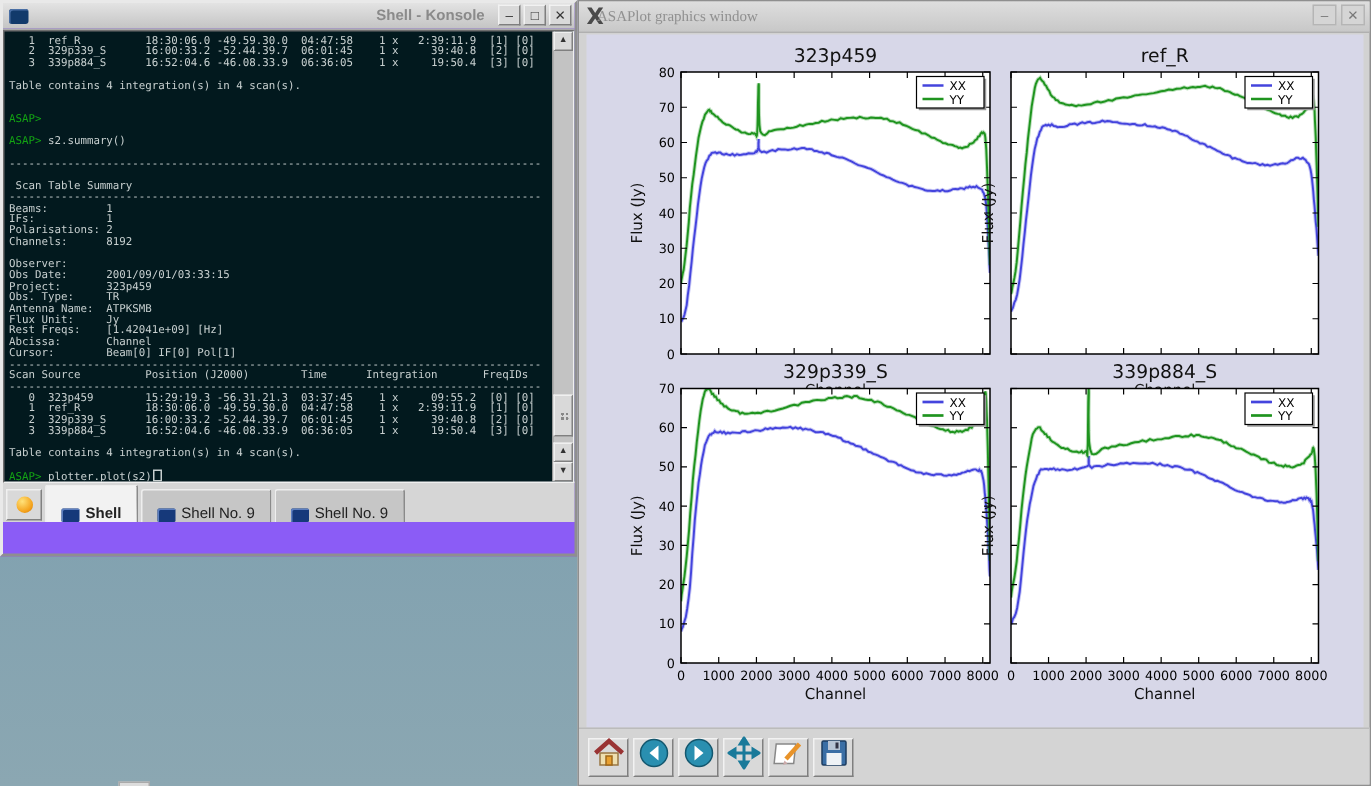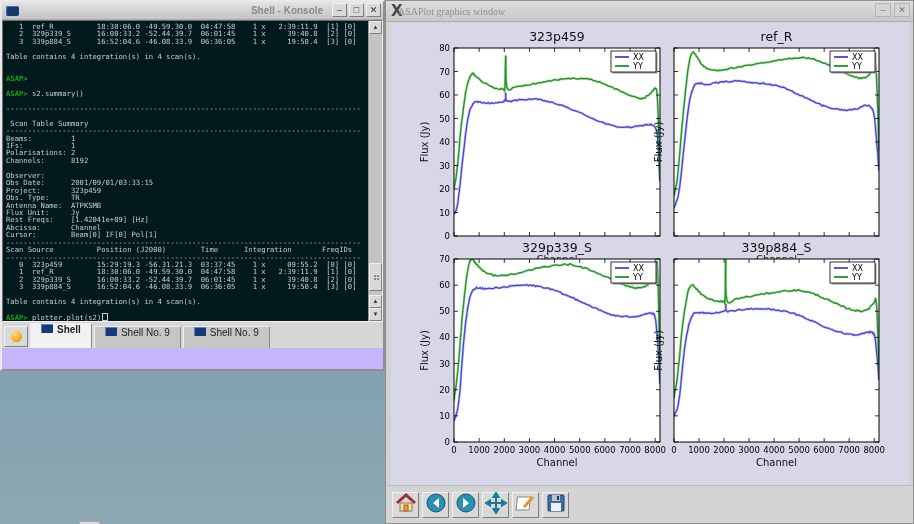--- a/index.html
+++ b/index.html
@@ -1,42 +1,42 @@
 <!DOCTYPE html>
 <html><head>
 <meta charset="utf-8">
 <style>
   html,body{margin:0;padding:0;}
   body{width:914px;height:524px;position:relative;overflow:hidden;
        font-family:"Liberation Sans",sans-serif;
        background:linear-gradient(#6e97ac,#8ba7b2);}
   
   #konsole{position:absolute;left:0;top:0;width:385px;height:371px;
-    background:#c4b5fd;border:2px solid;border-color:#e9e9e9 #8f8f8f #8f8f8f #e9e9e9;
+    background:#8b5cf6;border:2px solid;border-color:#e9e9e9 #8f8f8f #8f8f8f #e9e9e9;
     box-sizing:border-box;}
   .ktitlebar{height:17px;background:linear-gradient(#e3e3e3,#c4c4c4);
     position:relative;display:flex;align-items:center;border-bottom:1px solid #aaa;}
   .ktitle{position:absolute;left:205px;width:160px;text-align:center;
     font-size:10px;color:#8a8a8a;font-weight:bold;}
   .kicon{width:13px;height:10px;margin-left:4px;background:#123a6b;border-radius:2px;
     box-shadow:inset 1px 1px 0 #4a6fa5;}
   .kbtns{position:absolute;right:2px;top:1px;display:flex;gap:2px;}
   .kbtn{width:15px;height:14px;background:#d9d9d9;border:1px solid;
     border-color:#f2f2f2 #7e7e7e #7e7e7e #f2f2f2;font-size:9px;line-height:12px;
     text-align:center;color:#333;box-sizing:border-box;}
   .kmenubar{height:18px;background:#efefef;display:flex;align-items:center;
     padding-left:8px;gap:15px;border-bottom:1px solid #cfcfcf;}
   .kmenu-item{font-size:11px;color:#111;}
   .kterm{position:relative;height:302px;margin:0;border:1px solid;
     border-color:#6e6e6e #f0f0f0 #f0f0f0 #6e6e6e;box-sizing:border-box;overflow:hidden;}
   .ktext{position:absolute;left:3px;top:2px;right:14px;bottom:0;
     font-family:"DejaVu Sans Mono",monospace;font-size:7.2px;line-height:7.45px;
     white-space:pre;letter-spacing:0;}
   .tline{height:7.45px;}
-  .prompt{font-weight:bold;}
+  .prompt{font-weight:normal;}
   .cursor{display:inline-block;width:4px;height:6px;border:1px solid #c7cfcf;
     vertical-align:-1px;margin-left:1px;}
   
   .kscroll{position:absolute;top:0;right:0;bottom:0;width:13px;background:#c3c3c3;
     border-left:1px solid #9a9a9a;}
   .sbtn{position:absolute;left:0;width:13px;height:13px;background:#d9d9d9;
     border:1px solid;border-color:#f0f0f0 #808080 #808080 #f0f0f0;box-sizing:border-box;
     font-size:6px;text-align:center;line-height:11px;color:#333;}
   .sthumb{position:absolute;left:0;width:13px;background:#d9d9d9;border:1px solid;
     border-color:#f0f0f0 #808080 #808080 #f0f0f0;box-sizing:border-box;}
@@ -46,21 +46,21 @@
                radial-gradient(circle 1px at 2px 5px,#888 1px,transparent 1px),
                radial-gradient(circle 1px at 5px 5px,#888 1px,transparent 1px);}
   
   .ktabs{height:26px;display:flex;align-items:flex-end;background:#d6d6d6;
     padding-left:2px;gap:2px;}
   .knewbtn{width:24px;height:21px;background:#d9d9d9;border:1px solid;
     border-color:#f0f0f0 #808080 #808080 #f0f0f0;box-sizing:border-box;
     display:flex;align-items:center;justify-content:center;margin-bottom:1px;}
   .bulb{width:11px;height:11px;border-radius:50%;
     background:radial-gradient(circle at 35% 30%,#ffe27a,#f4a21b 65%,#c96f08);}
-  .ktab{height:22px;display:flex;align-items:flex-start;gap:4px;padding:0 10px;
+  .ktab{height:22px;display:flex;align-items:flex-end;gap:4px;padding:0 10px;
     font-size:10px;color:#222;background:#c6c6c6;border:1px solid;
     border-color:#eee #8a8a8a #8a8a8a #eee;border-bottom:none;box-sizing:border-box;
     border-radius:2px 2px 0 0;}
   .ktab.active{background:#f2f2f2;height:25px;font-weight:bold;}
   .tabicon{width:12px;height:9px;background:#16397a;border-radius:1px;
     box-shadow:inset 1px 1px 0 #5d7fc0;}
   
   #plotwin{position:absolute;left:385px;top:0;width:529px;height:524px;
     background:#d2d2d2;border:1px solid #8f8f8f;box-sizing:border-box;}
   .ptitlebar{height:20px;background:linear-gradient(#dedede,#c8c8c8);

